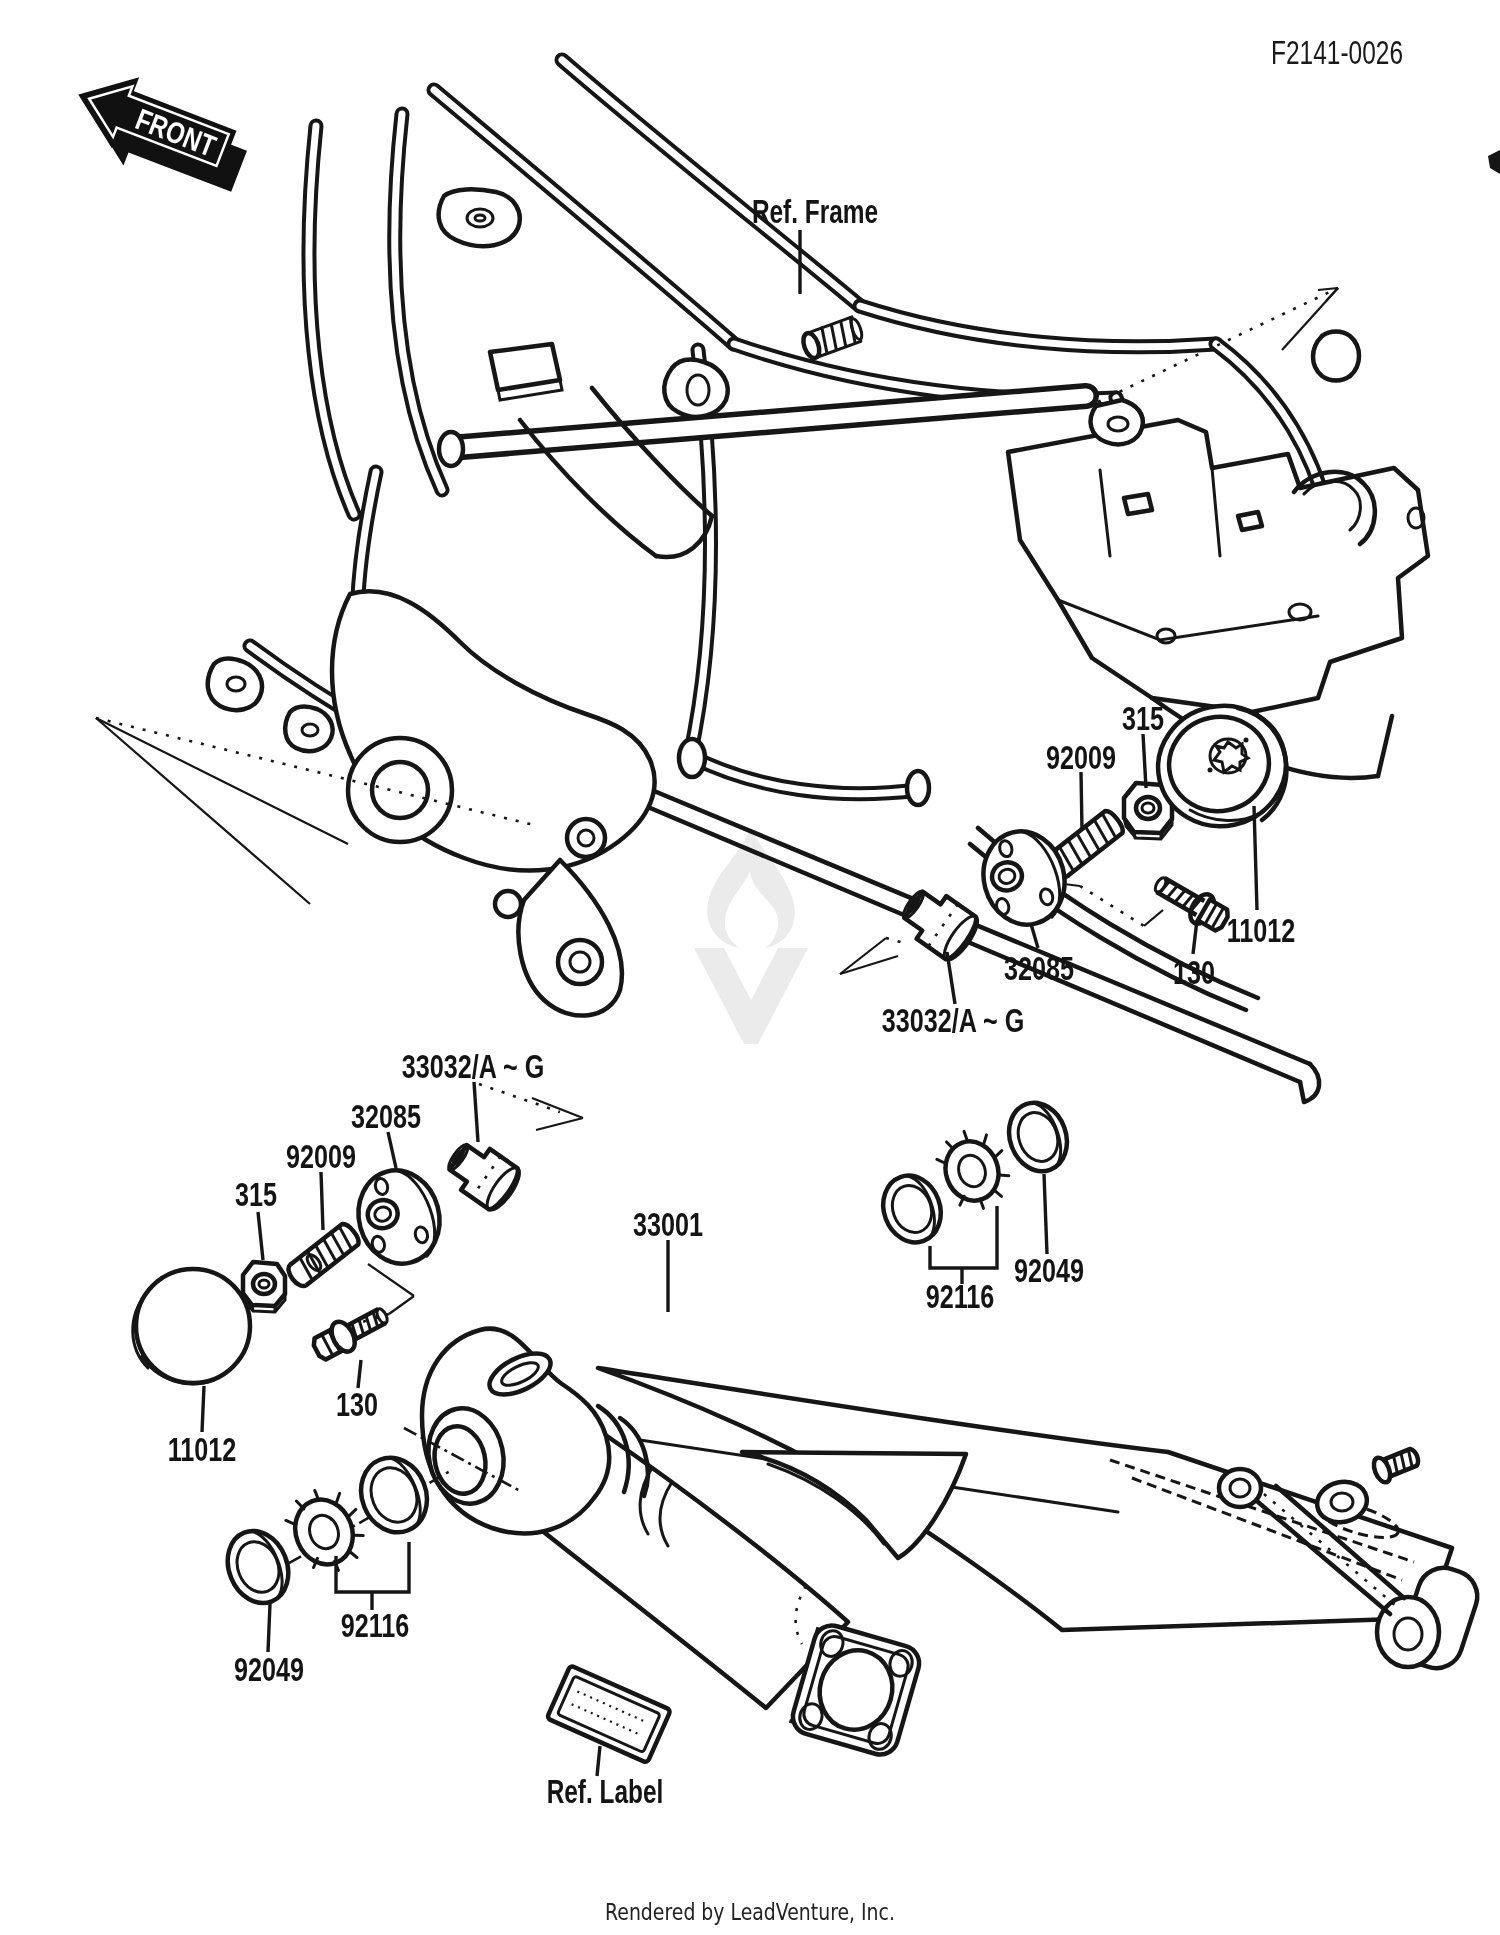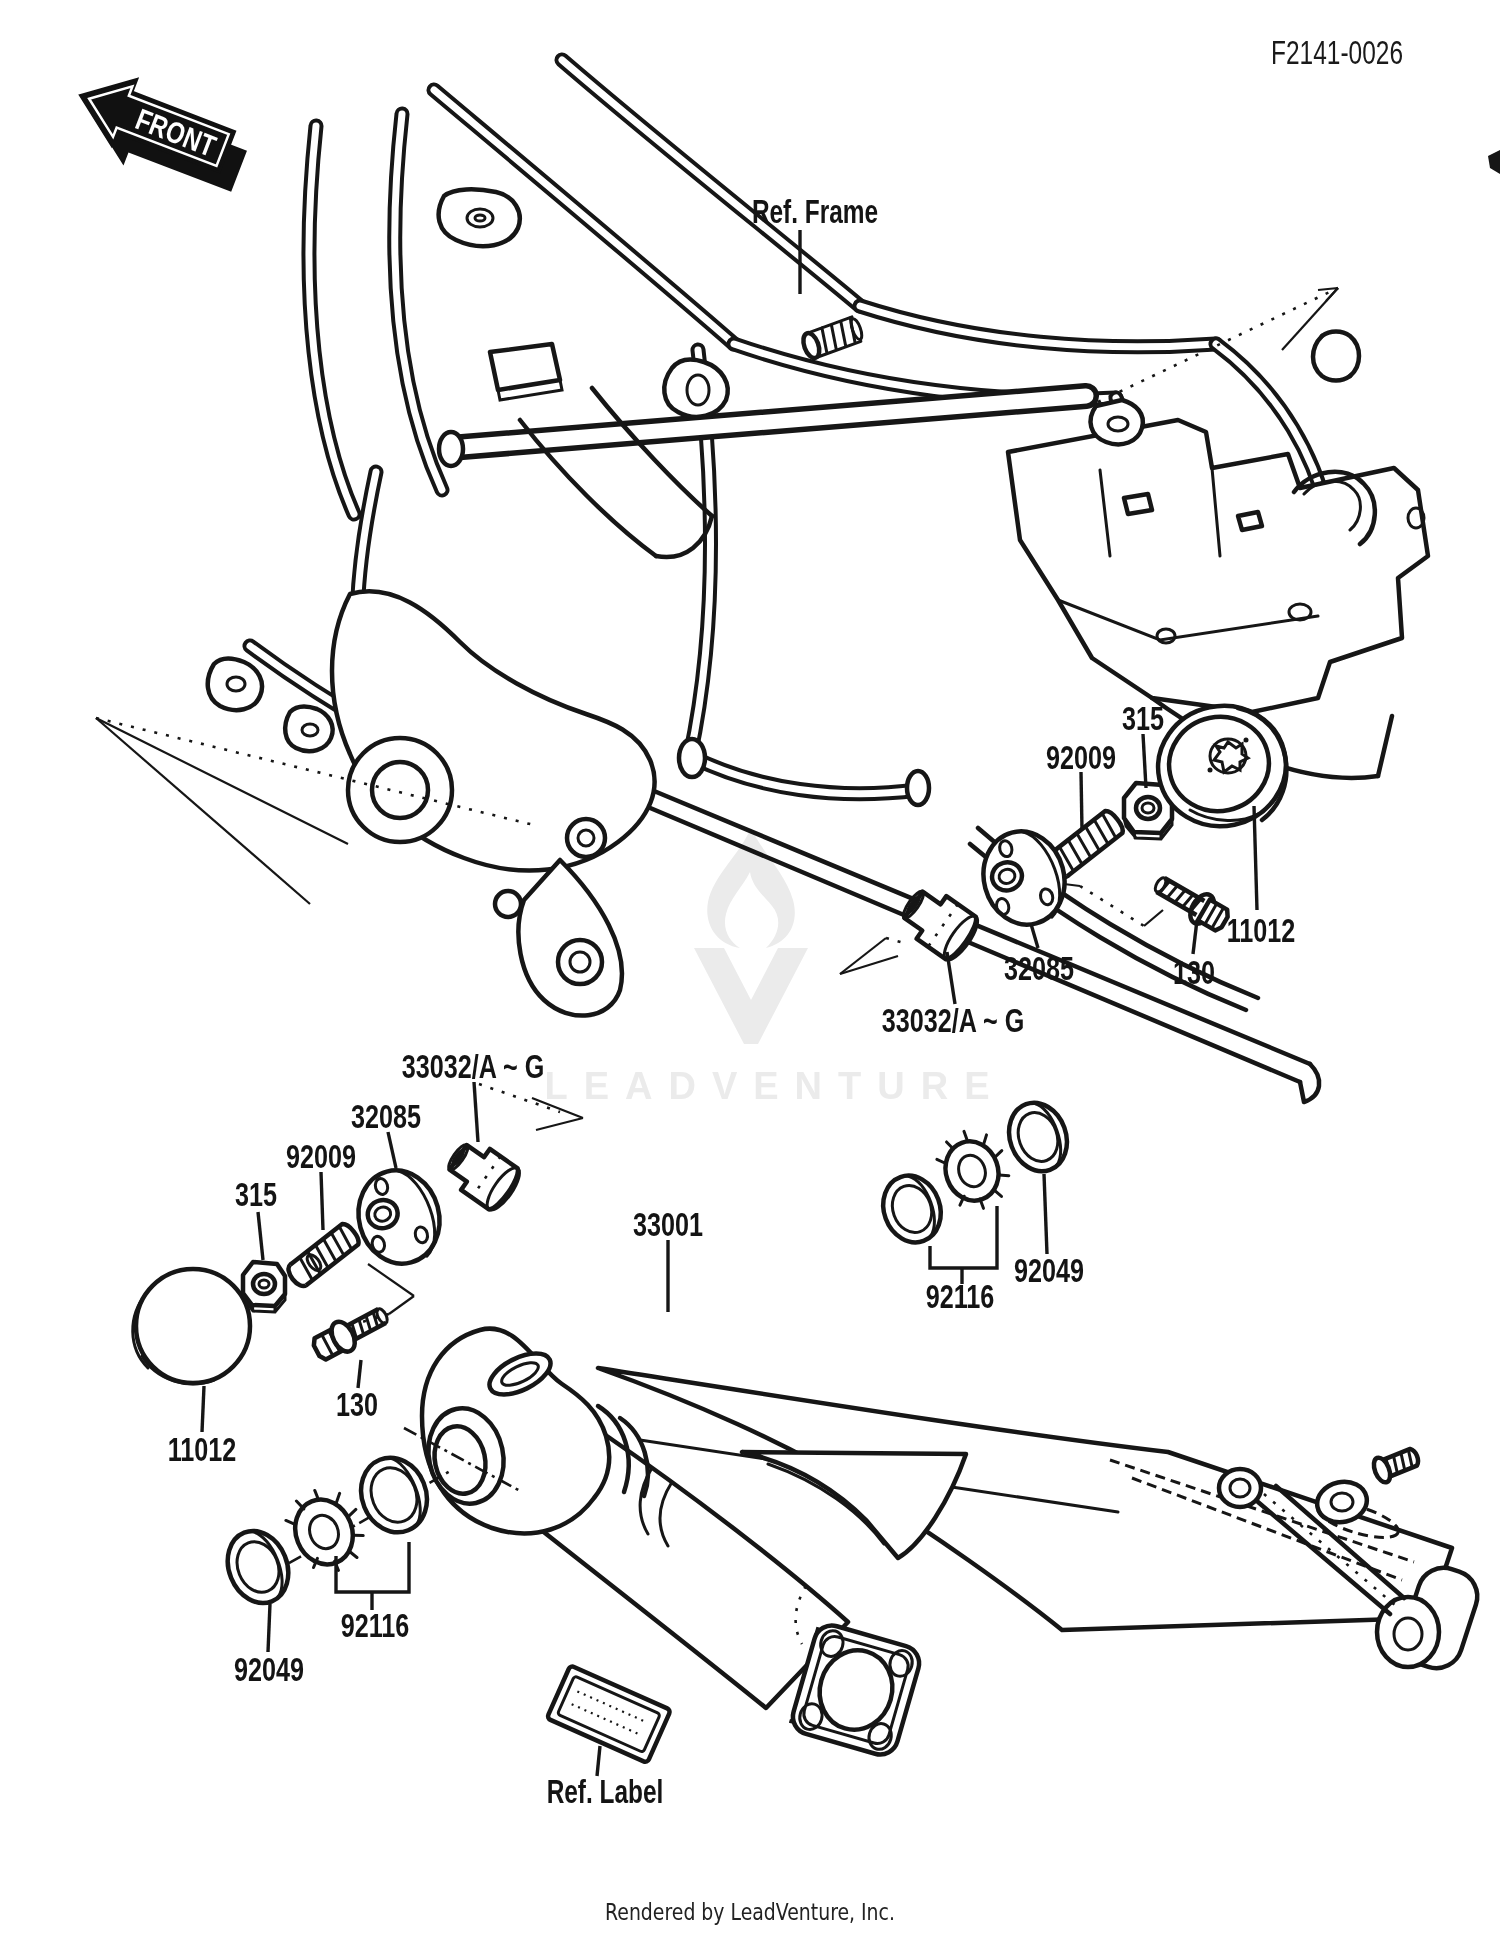--- a/index.html
+++ b/index.html
@@ -28,21 +28,20 @@
   .dot{stroke:#161616;stroke-width:2.6;stroke-dasharray:3 9;fill:none;}
   .dash{stroke:#161616;stroke-width:3;stroke-dasharray:10 6;fill:none;}
   .dd{stroke:#161616;stroke-width:2.6;stroke-dasharray:14 5 3 5;fill:none;}
   .wm{fill:#ebebeb;stroke:none;}
 </style>
 </head>
 <body>
 
 <div id="page">
 
-  <div class="wmTx" style="left:775px;top:1086px;">LEADVENTURE</div>
 
   <svg id="art" width="1500" height="1935" viewBox="0 0 1500 1935">
     <defs>
       <path id="t1" d="M316,126 C298,296 316,428 354,514"></path>
       <path id="t2" d="M402,114 C384,276 400,398 442,490"></path>
       <path id="t3" d="M434,90 C546,184 668,286 734,344"></path>
       <path id="t4" d="M562,60 C662,146 786,244 860,306"></path>
       <path id="t5" d="M734,344 C868,390 1008,404 1116,398"></path>
       <path id="t6" d="M860,306 C978,344 1104,352 1216,344"></path>
       <path id="t7" d="M450,448 L1086,396"></path>

